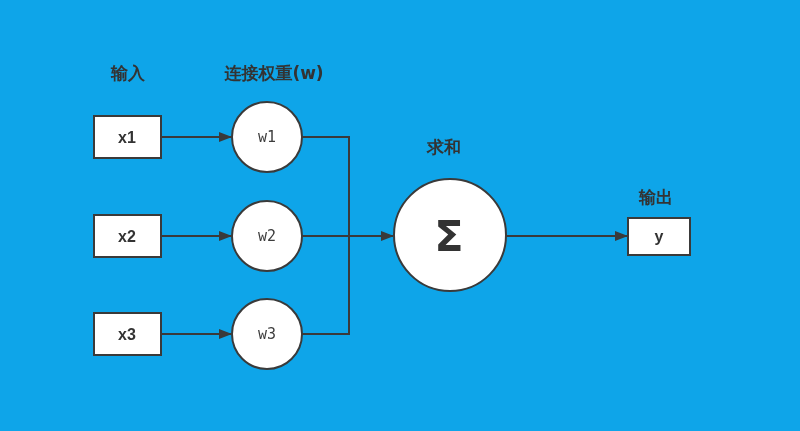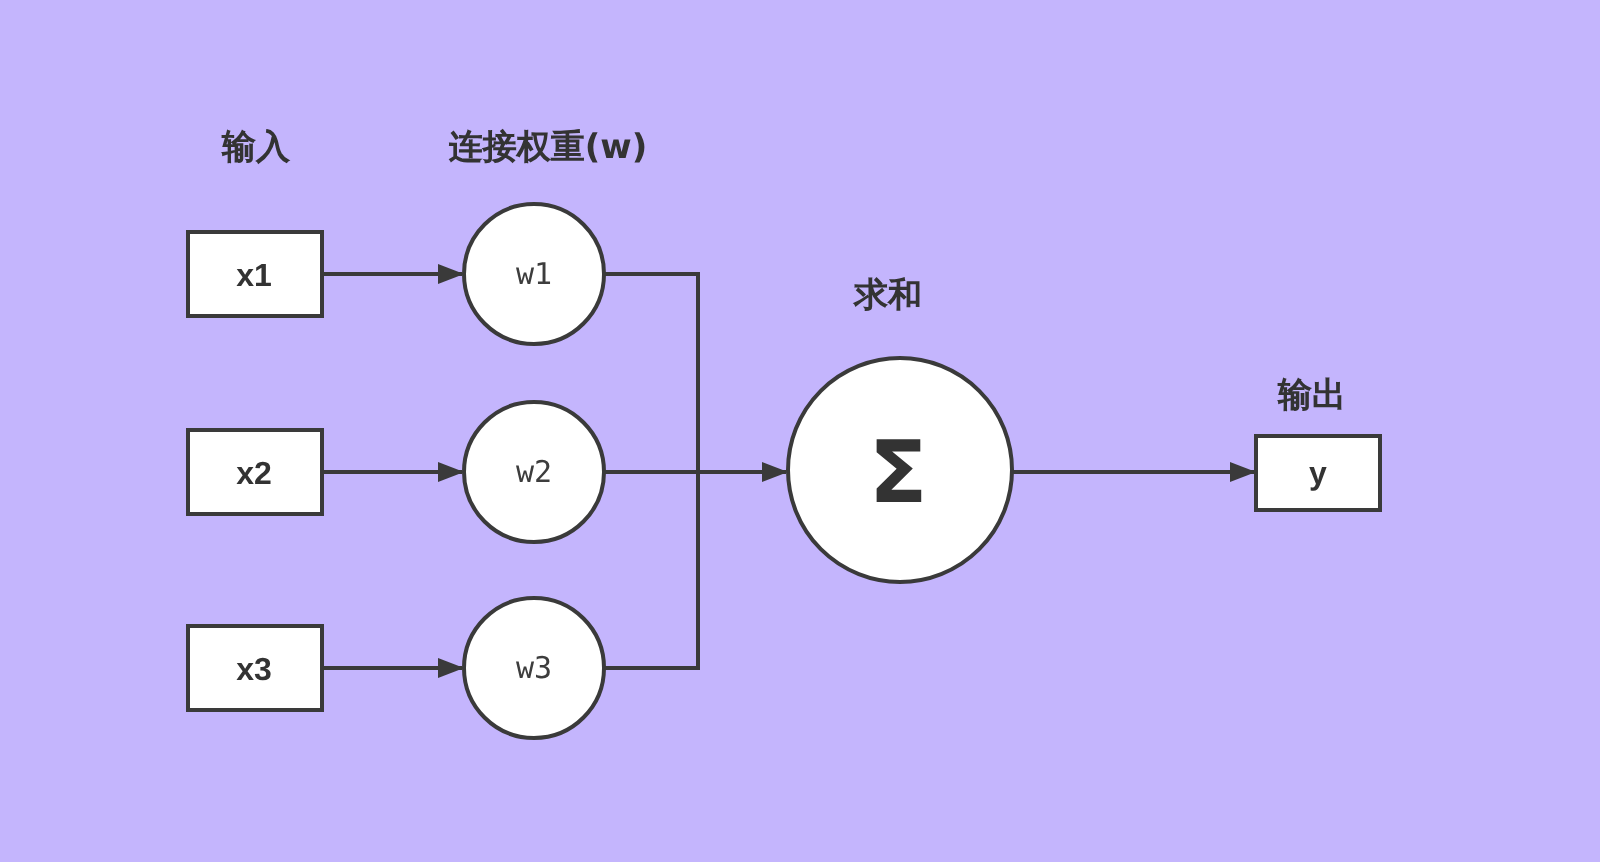--- a/index.html
+++ b/index.html
@@ -4,21 +4,21 @@
 <style>
   html, body {
     margin: 0;
     padding: 0;
     background: #ffffff;
   }
   .canvas {
     position: relative;
     width: 800px;
     height: 431px;
-    background: #c4b5fd;
+    background: #0ea5e9;
     overflow: hidden;
     font-family: "DejaVu Sans", sans-serif;
   }
   svg { display: block; }
   .shape {
     fill: #ffffff;
     stroke: #3a3a3a;
     stroke-width: 2;
   }
   .edge {

